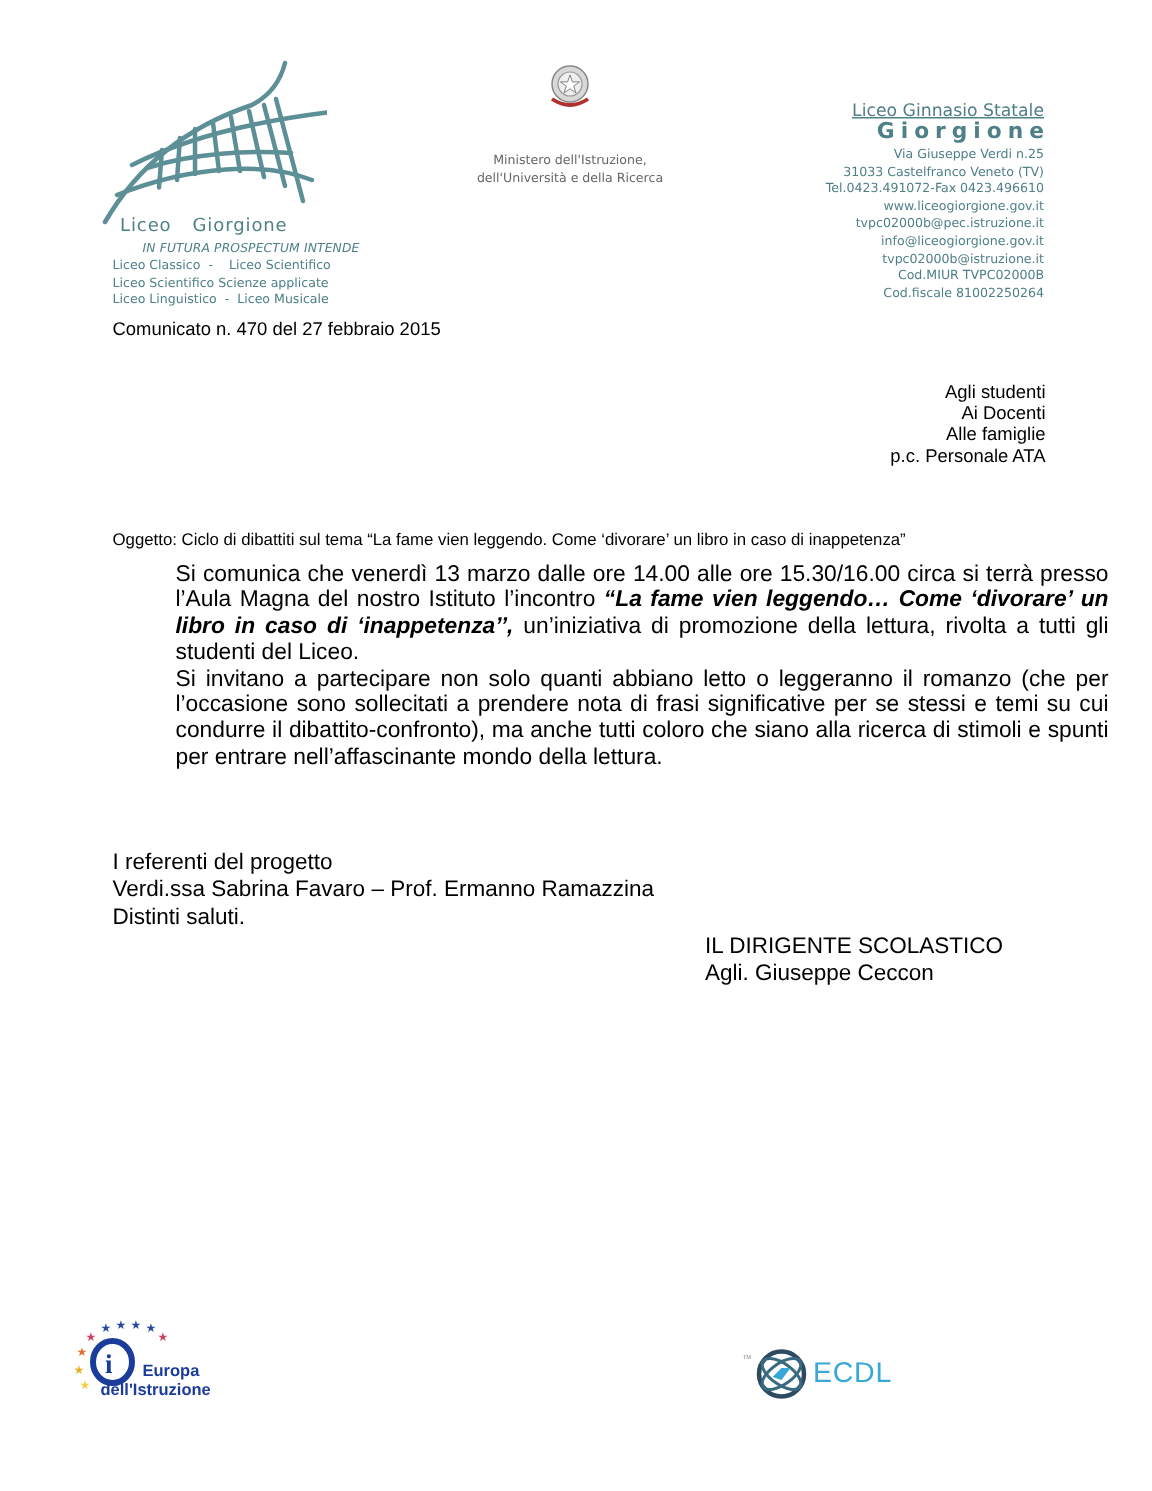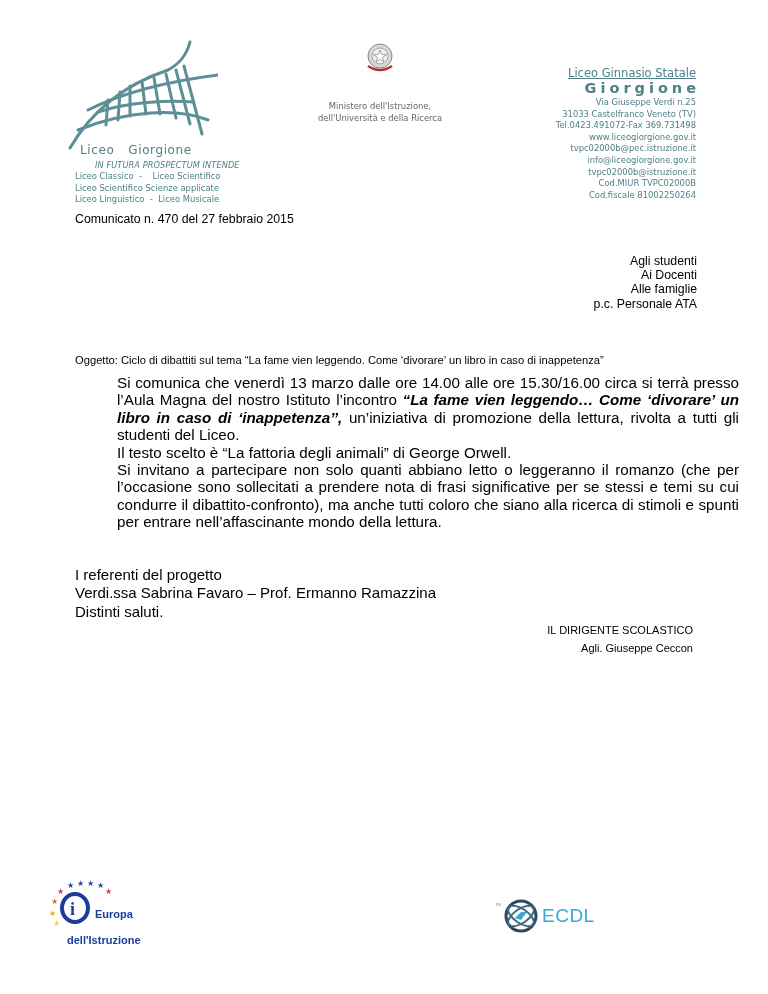--- a/index.html
+++ b/index.html
@@ -24,21 +24,21 @@
   
   .recipients { right:71px; top:254px; text-align:right; font-size:12.3px; line-height:14.2px; }
   
   .oggetto { left:75px; top:354px; font-size:11.2px; }
   
   .body-text { left:75px; top:374px; width:622px; font-size:15.2px; line-height:17.4px; text-align:justify;margin-left:42px; }
   .body-text p { margin:0; }
   .body-text .last { text-align-last:left; }
   .referents { left:75px; top:566px; font-size:15px; line-height:17.5px; }
   .saluti { left:75px; top:603px; font-size:15px; }
-  .dirigente { left:470px; top:622px; width:212px; text-align:right; font-size:11px; line-height:17.5px;margin-left:11px; }
+  .dirigente { left:470px; top:622px; width:212px; text-align:left; font-size:15px; line-height:17.5px; }
   
   .europa { left:45px; top:878px; }
   .ecdl { left:497px; top:896px; }
 </style>
 </head>
 <body>
 
 <div class="abs logo-svg">
   <svg width="150" height="110" viewBox="0 0 150 110">
     <g stroke="#5c8f96" stroke-width="3" fill="none" stroke-linecap="round">
@@ -79,21 +79,21 @@
   <div>Ministero dell'Istruzione,</div>
   <div>dell'Università e della Ricerca</div>
 </div>
 
 <div class="abs right-head">
   <div class="rh-title">Liceo Ginnasio Statale</div>
   <div class="rh-name">Giorgione</div>
   <div class="rh-lines">
     <div>Via Giuseppe Verdi n.25</div>
     <div>31033 Castelfranco Veneto (TV)</div>
-    <div>Tel.0423.491072-Fax 369.731498</div>
+    <div>Tel.0423.491072-Fax 0423.496610</div>
     <div>www.liceogiorgione.gov.it</div>
     <div>tvpc02000b@pec.istruzione.it</div>
     <div>info@liceogiorgione.gov.it</div>
     <div>tvpc02000b@istruzione.it</div>
     <div>Cod.MIUR TVPC02000B</div>
     <div>Cod.fiscale 81002250264</div>
   </div>
 </div>
 
 <div class="abs comunicato">
@@ -104,21 +104,20 @@
   <div>Agli studenti</div>
   <div>Ai Docenti</div>
   <div>Alle famiglie</div>
   <div>p.c. Personale ATA</div>
 </div>
 
 <div class="abs oggetto">Oggetto: Ciclo di dibattiti sul tema “La fame vien leggendo. Come ‘divorare’ un libro in caso di inappetenza”</div>
 
 <div class="abs body-text">
   <p class="last"><span>Si comunica che venerdì 13 marzo dalle ore 14.00 alle ore 15.30/16.00 circa si terrà presso l’Aula Magna del nostro Istituto l’incontro </span><b><i>“La fame vien leggendo… Come ‘divorare’ un libro in caso di ‘inappetenza’’,</i></b><span> un’iniziativa di  promozione della lettura, rivolta a tutti gli studenti del Liceo.</span></p>
-  <p class="last">Il testo scelto è “La fattoria degli animali” di George Orwell.</p>
   <p class="last">Si invitano a partecipare non solo quanti abbiano letto o leggeranno il romanzo (che per l’occasione sono sollecitati a prendere nota di frasi significative per se stessi e temi su cui condurre il dibattito-confronto), ma anche tutti coloro che siano alla ricerca di stimoli e spunti per entrare nell’affascinante mondo della lettura.</p>
 </div>
 
 <div class="abs referents">
   <div>I referenti del progetto</div>
   <div>Verdi.ssa Sabrina Favaro – Prof. Ermanno Ramazzina</div>
 </div>
 
 <div class="abs saluti">Distinti saluti.</div>
 
@@ -137,21 +136,21 @@
       <text x="12" y="16" fill="#d04060">★</text>
       <text x="60" y="16" fill="#d04060">★</text>
       <text x="6" y="26" fill="#e07030">★</text>
       <text x="4" y="38" fill="#e8b020">★</text>
       <text x="8" y="48" fill="#f0d040">★</text>
     </g>
     <ellipse cx="30" cy="30" rx="13" ry="14" fill="none" stroke="#1c3c9c" stroke-width="4"></ellipse>
     <text x="25" y="37" font-size="18" font-weight="bold" fill="#1c3c9c" font-family="Liberation Serif, serif">i</text>
   </svg>
   <div class="abs" style="left:50px;top:30px;font-size:11px;font-weight:bold;color:#1c3c9c;">Europa</div>
-  <div class="abs" style="left:22px;top:43px;font-size:11px;font-weight:bold;color:#1c3c9c;white-space:nowrap;margin-top:13px;">dell'Istruzione</div>
+  <div class="abs" style="left:22px;top:43px;font-size:11px;font-weight:bold;color:#1c3c9c;white-space:nowrap;">dell'Istruzione</div>
 </div>
 
 <div class="abs ecdl">
   <span class="abs" style="left:-2px;top:6px;font-size:4px;color:#888;">TM</span>
   <svg width="36" height="36" viewBox="0 0 36 36" style="position:absolute;left:6px;top:2px;">
     <circle cx="18" cy="18" r="15" fill="none" stroke="#2c4a60" stroke-width="3"></circle>
     <ellipse cx="18" cy="18" rx="15" ry="7" fill="none" stroke="#3a6a80" stroke-width="2" transform="rotate(35 18 18)"></ellipse>
     <ellipse cx="18" cy="18" rx="15" ry="7" fill="none" stroke="#3a6a80" stroke-width="2" transform="rotate(-35 18 18)"></ellipse>
     <path d="M12 20 L18 14 L24 14 L18 22 Z" fill="#38a8d8"></path>
   </svg>

